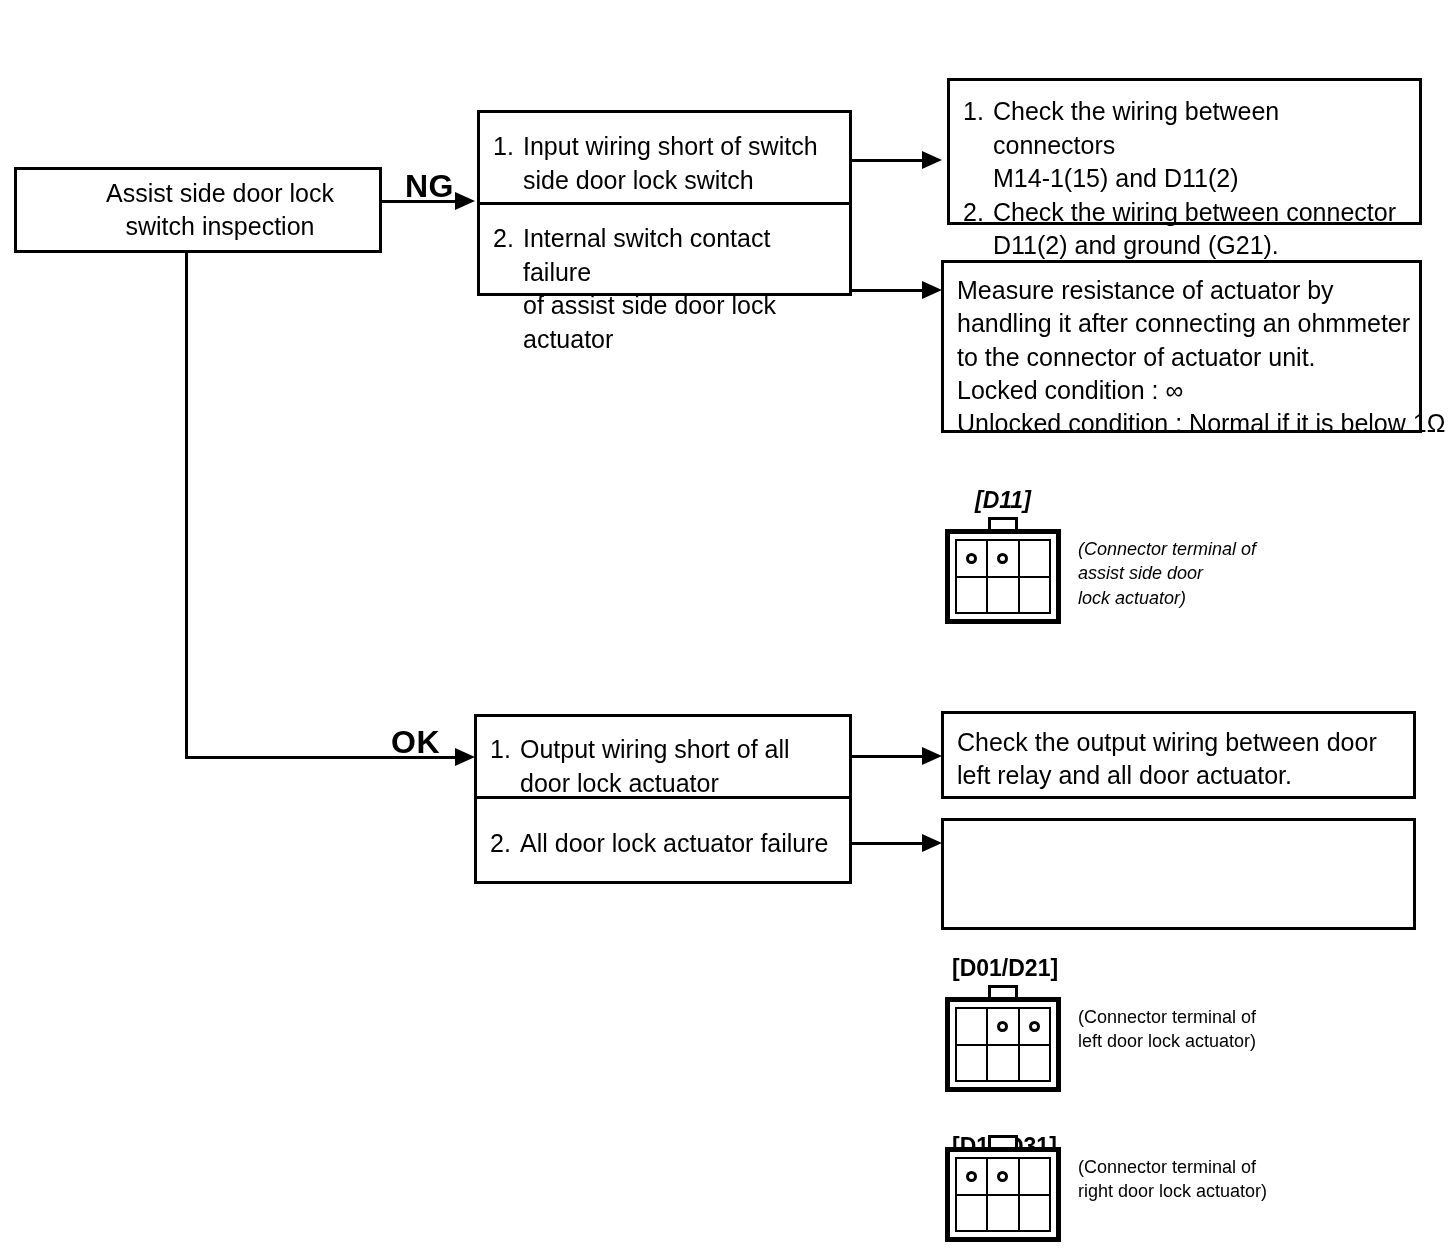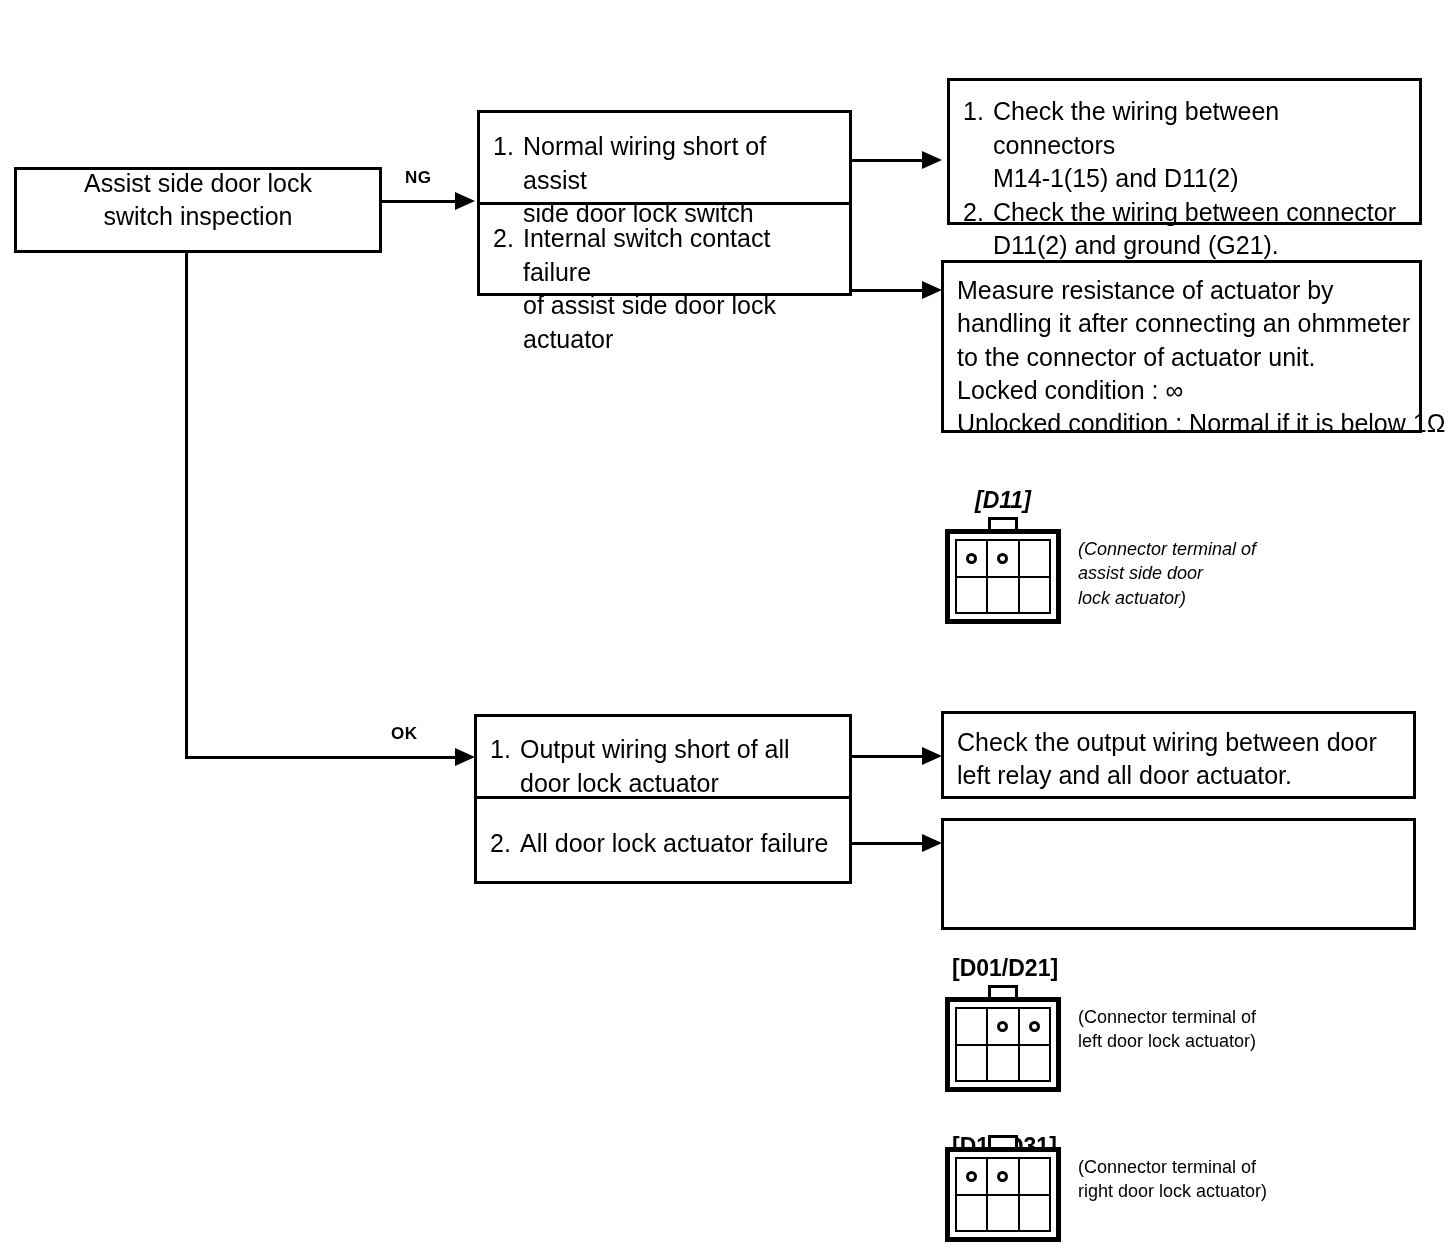--- a/index.html
+++ b/index.html
@@ -21,20 +21,22 @@
   .box {
     position: absolute;
     box-sizing: border-box;
     border: 3px solid #000;
     background: #fff;
   }
   .cell {
     position: absolute;
     box-sizing: border-box;
     display: flex;
+    align-items: center;
+    margin-left: 22px;
   }
   .cell-inner {
     width: 100%;
     padding: 0 14px;
     font-size: 25px;
     line-height: 1.33;
     white-space: pre-line;
   }
   .divider {
     position: absolute;
@@ -84,21 +86,21 @@
   .arrowhead {
     position: absolute;
     width: 0;
     height: 0;
     border-top: 9px solid transparent;
     border-bottom: 9px solid transparent;
     border-left: 20px solid #000;
   }
   .branch-label {
     position: absolute;
-    font-size: 17px;
+    font-size: 32px;
     font-weight: bold;
     letter-spacing: 0.5px;
   }
   .conn-label {
     position: absolute;
     font-size: 23px;
     font-weight: bold;
   }
   .conn-caption {
     position: absolute;
@@ -161,21 +163,21 @@
   <div class="hline" style="left:382px; top:200px; width:80px;"></div>
   <div class="arrowhead" style="left:455px; top:192px;"></div>
   <div class="branch-label" style="left:405px; top:168px;">NG</div>
 
   <div class="box" style="left:477px; top:110px; width:375px; height:186px;"></div>
   <div class="divider" style="left:477px; top:202px; width:375px;"></div>
 
   <div class="numlist" style="left:477px; top:130px; width:375px;">
     <div class="li">
       <span class="num">1.</span>
-      <span class="txt">Normal wiring short of assist
+      <span class="txt">Input wiring short of switch
 side door lock switch</span>
     </div>
   </div>
 
   <div class="numlist" style="left:477px; top:222px; width:375px;">
     <div class="li">
       <span class="num">2.</span>
       <span class="txt">Internal switch contact failure
 of assist side door lock actuator</span>
     </div>

